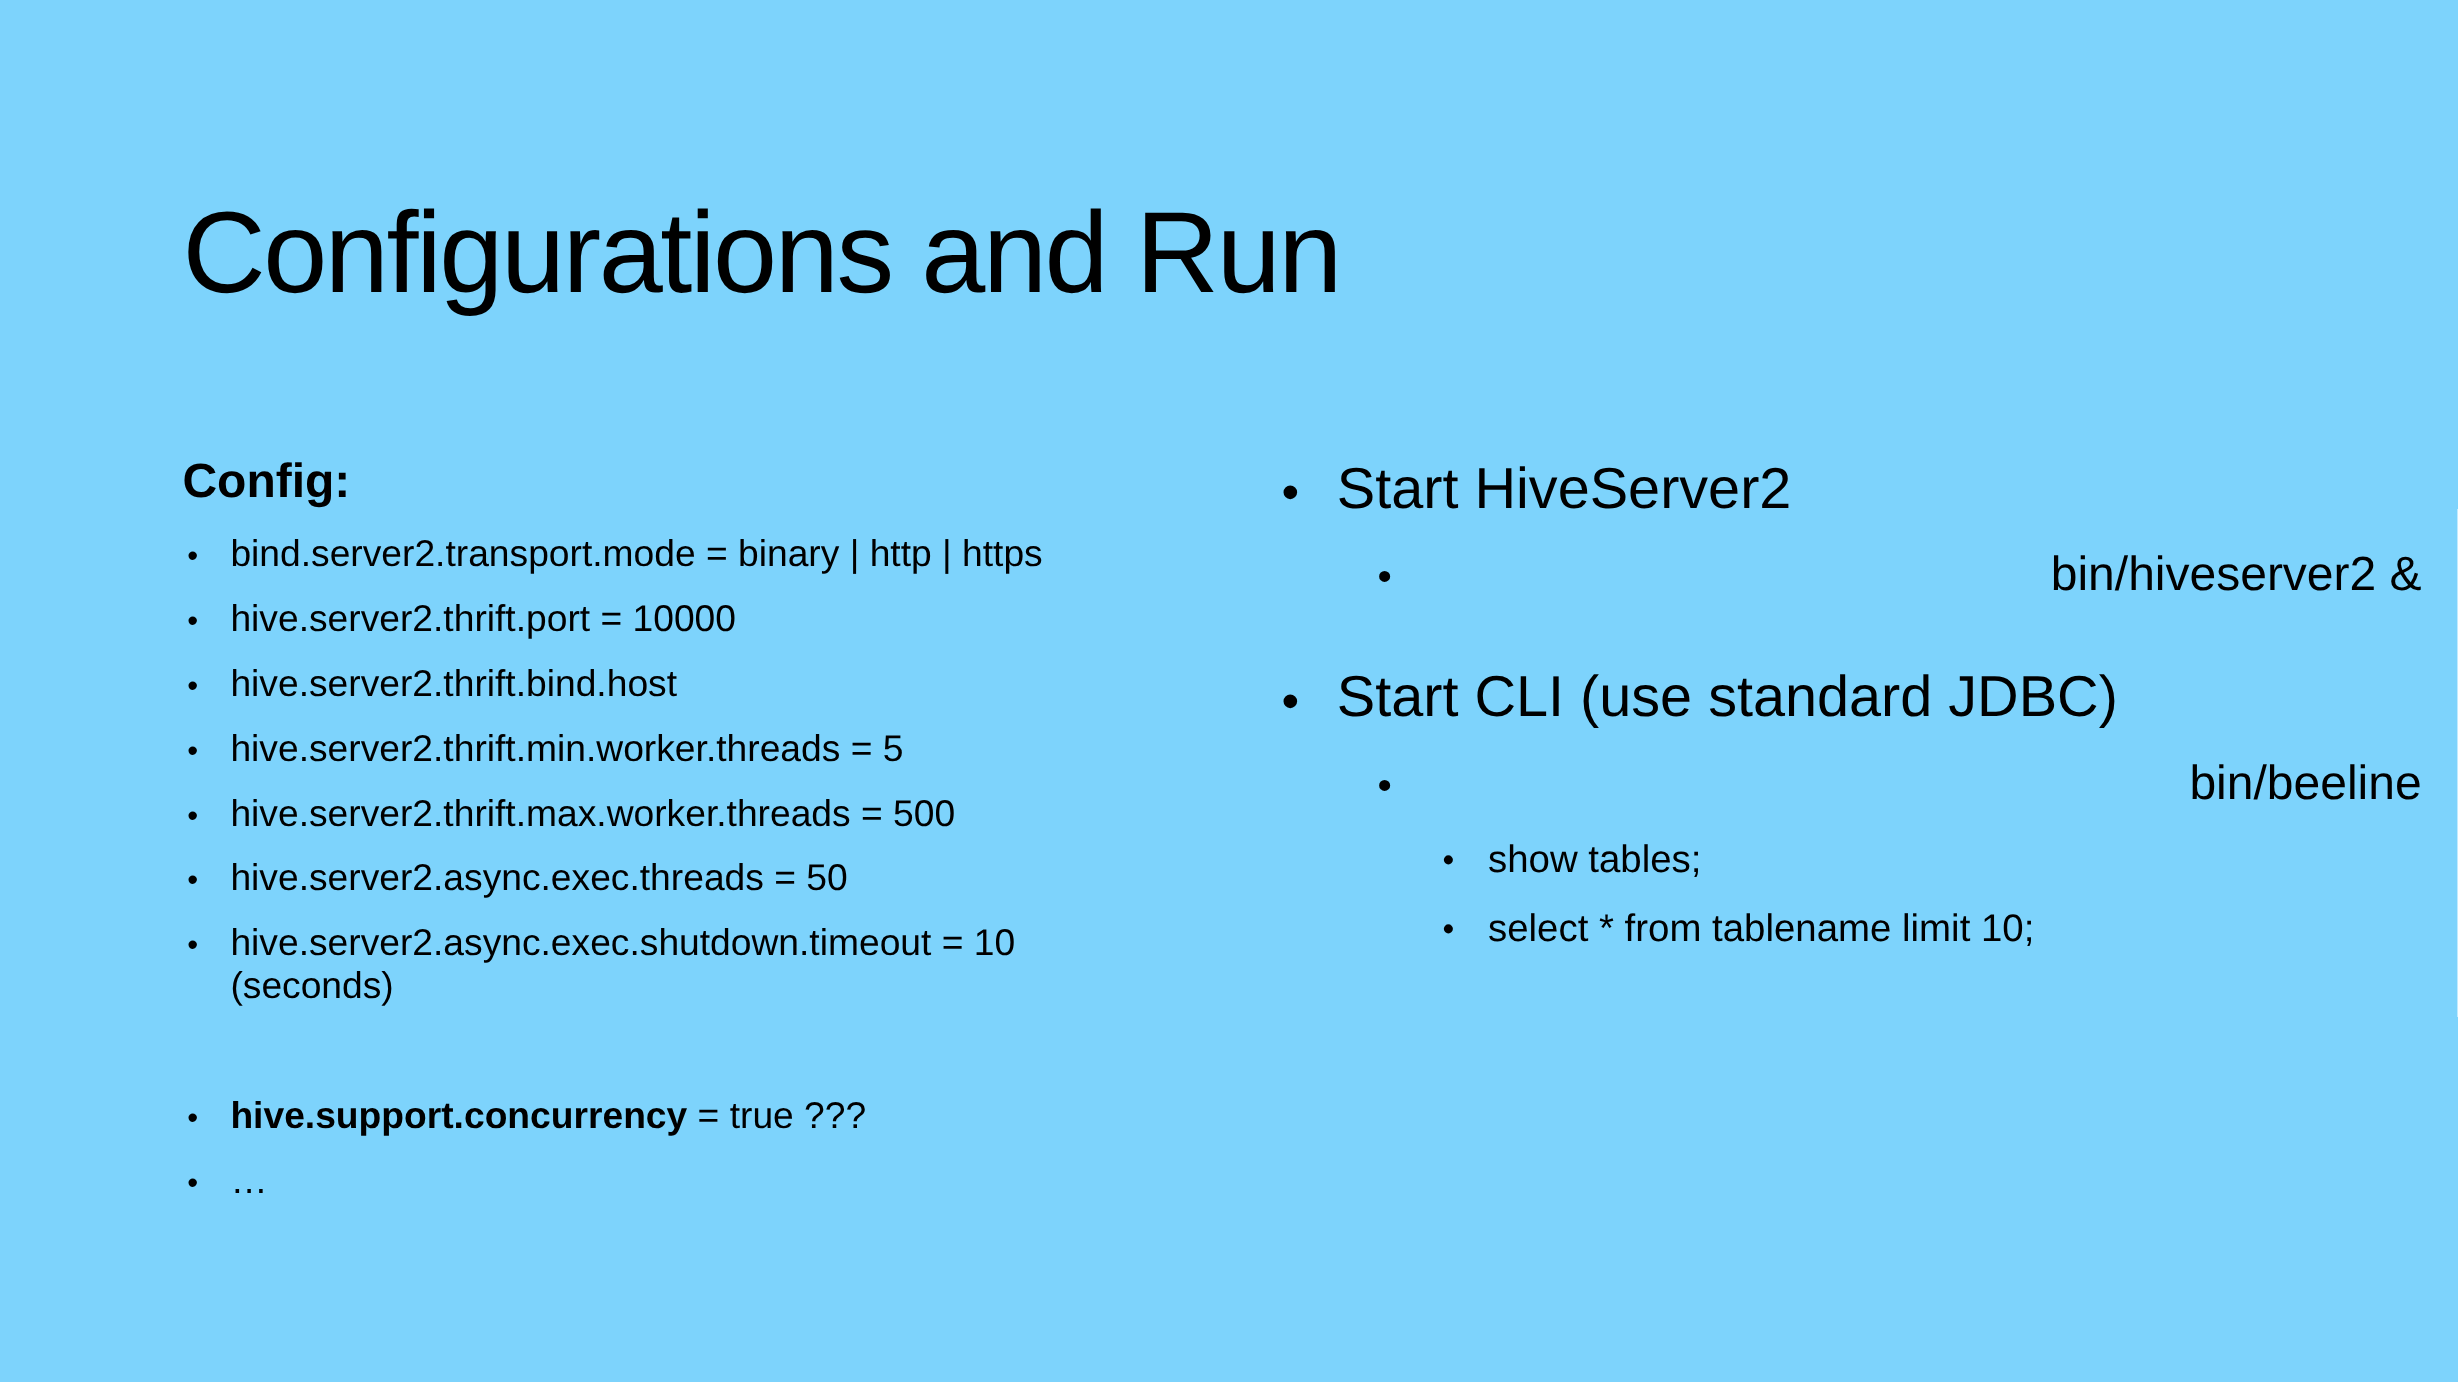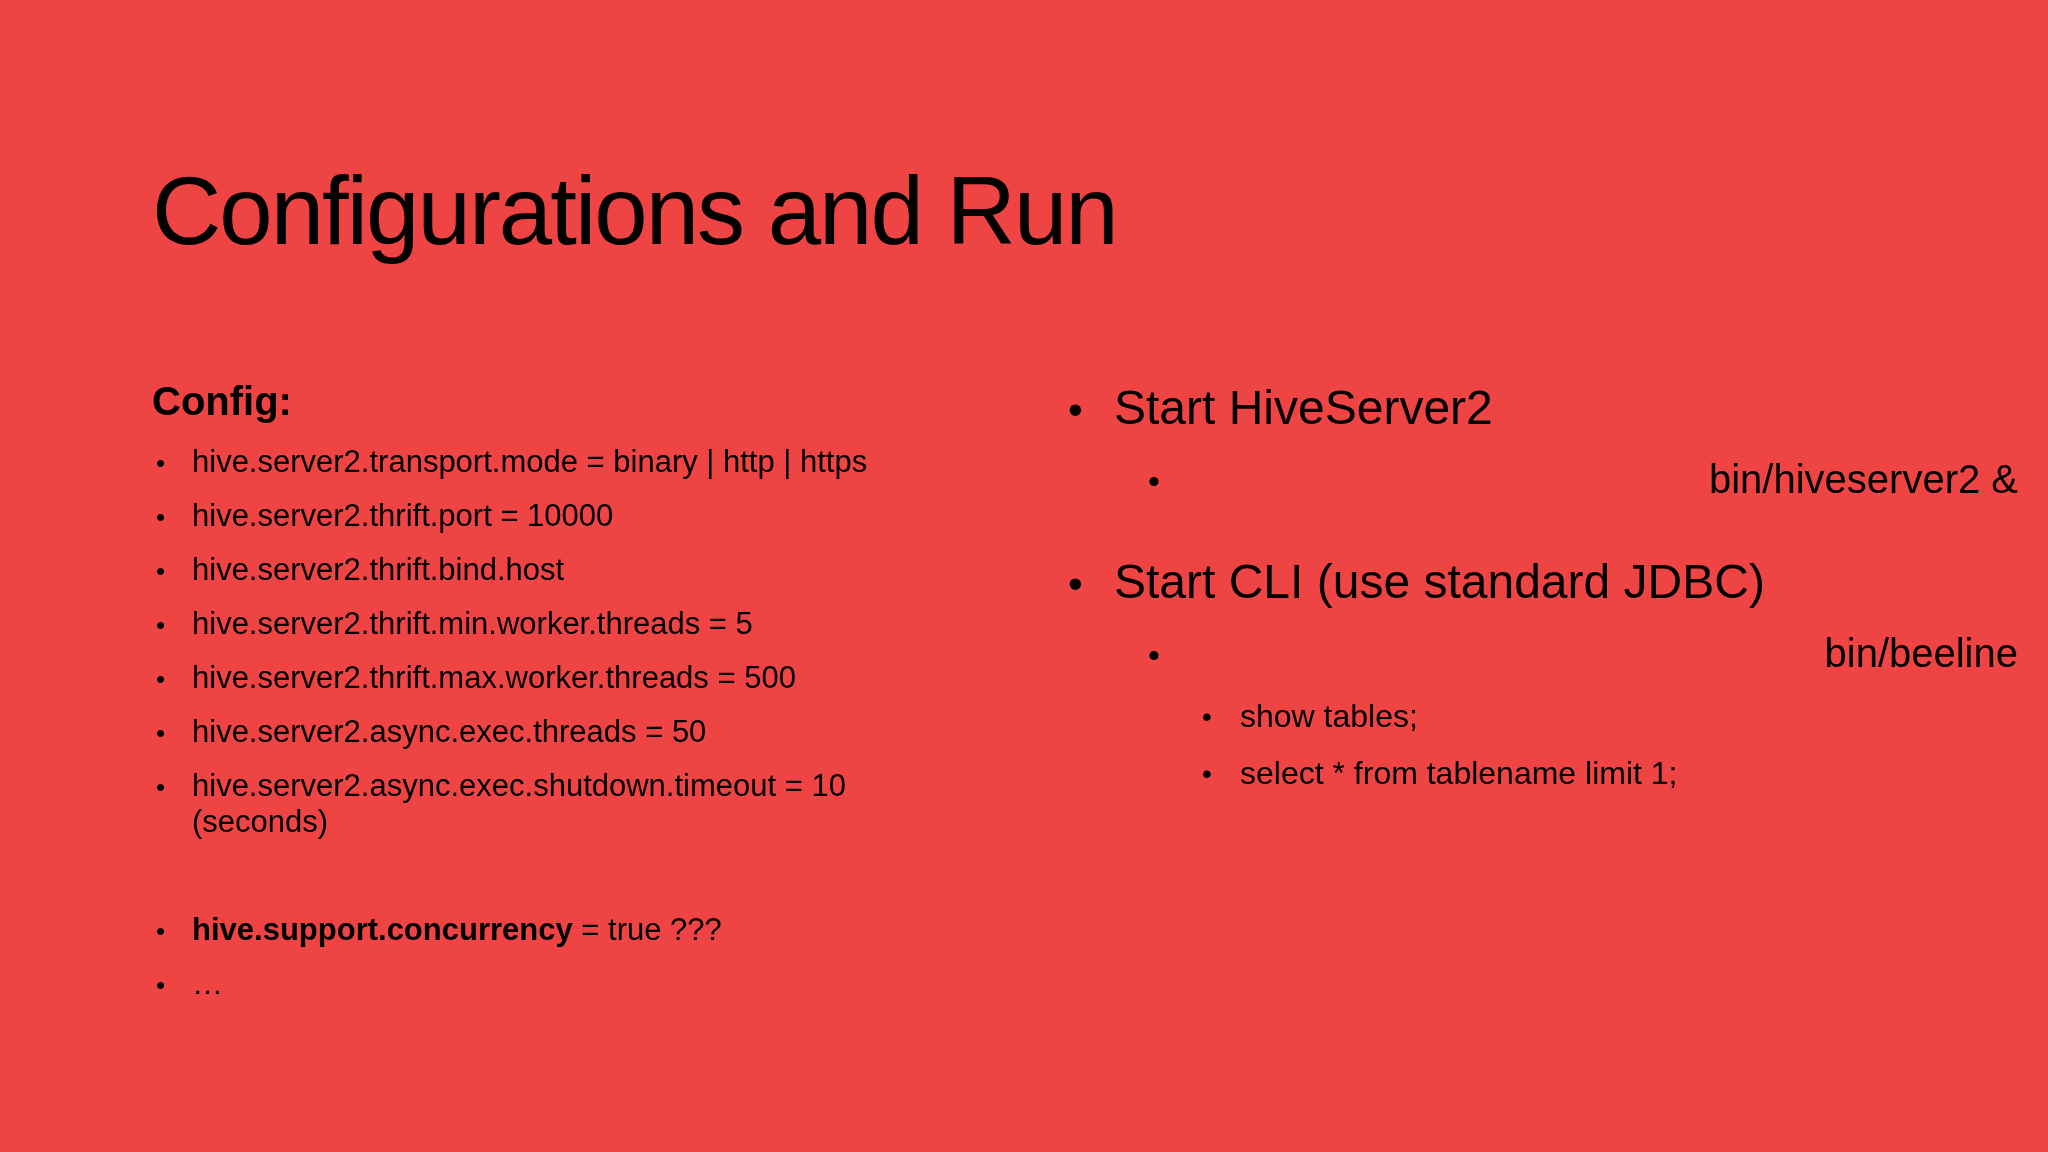--- a/index.html
+++ b/index.html
@@ -4,21 +4,21 @@
 <style>
   html, body {
     margin: 0;
     padding: 0;
     background: #ffffff;
   }
   .slide {
     position: relative;
     width: 2048px;
     height: 1152px;
-    background: #ef4444;
+    background: #7dd3fc;
     color: #000000;
     font-family: "Liberation Sans", sans-serif;
     overflow: hidden;
   }
   .slide-title {
     position: absolute;
     left: 152px;
     top: 92px;
     font-size: 96px;
     font-weight: 400;
@@ -125,37 +125,37 @@
 </head>
 <body>
 
 <div class="slide">
 
   <h1 class="slide-title">Configurations and Run</h1>
 
   <div class="col col-left">
     <h2 class="section-heading">Config:</h2>
     <ul class="plain config-list" id="config-list">
-        <li><span class="item-text">hive.server2.transport.mode = binary | http | https</span></li>
+        <li><span class="item-text">bind.server2.transport.mode = binary | http | https</span></li>
         <li><span class="item-text">hive.server2.thrift.port = 10000</span></li>
         <li><span class="item-text">hive.server2.thrift.bind.host</span></li>
         <li><span class="item-text">hive.server2.thrift.min.worker.threads = 5</span></li>
         <li><span class="item-text">hive.server2.thrift.max.worker.threads = 500</span></li>
         <li><span class="item-text">hive.server2.async.exec.threads = 50</span></li>
         <li><span class="item-text">hive.server2.async.exec.shutdown.timeout = 10
 (seconds)</span></li>
         <li class="gap"><span class="bold item-text">hive.support.concurrency</span><span class="item-text"> = true ???</span></li>
         <li><span class="item-text">…</span></li>
       </ul>
   </div>
 
   <div class="col col-right">
     <ul class="plain run-list" id="run-list">
         <li class="lvl1"><span class="item-text">Start HiveServer2</span></li>
         <li class="lvl2"><span class="item-text">bin/hiveserver2 &amp;</span></li>
         <li class="lvl1 gap"><span class="item-text">Start CLI (use standard JDBC)</span></li>
         <li class="lvl2"><span class="item-text">bin/beeline</span></li>
         <li class="lvl3"><span class="item-text">show tables;</span></li>
-        <li class="lvl3"><span class="item-text">select * from tablename limit 1;</span></li>
+        <li class="lvl3"><span class="item-text">select * from tablename limit 10;</span></li>
       </ul>
   </div>
 
 </div>
 
 </body></html>

